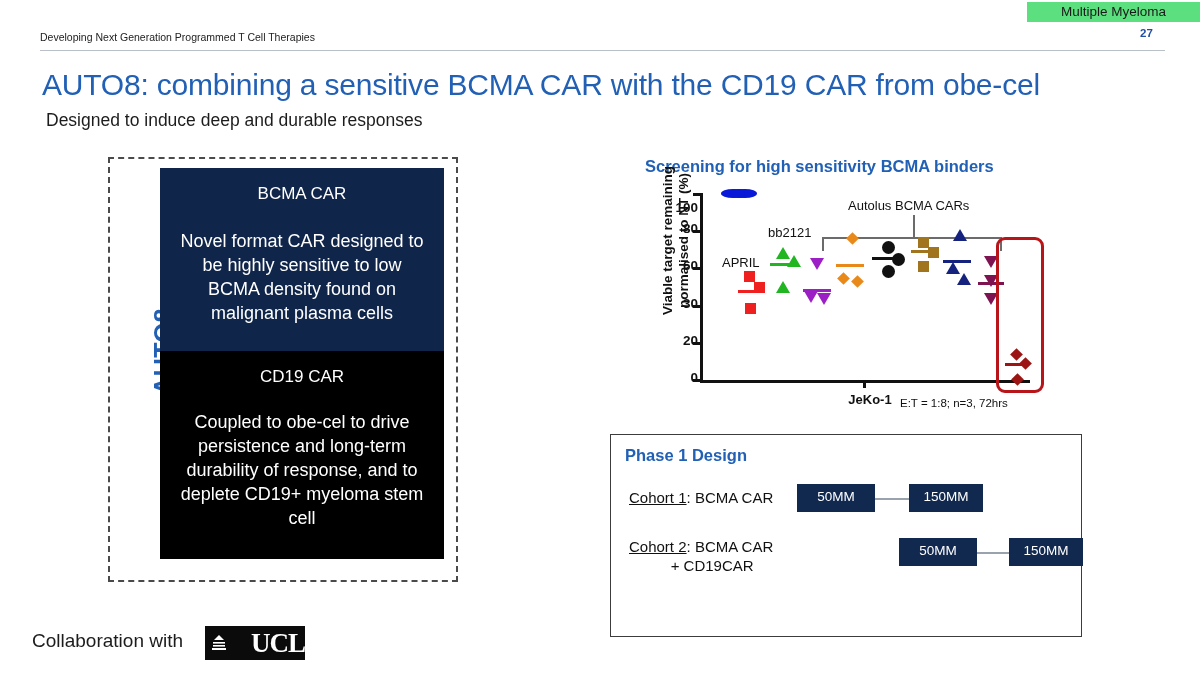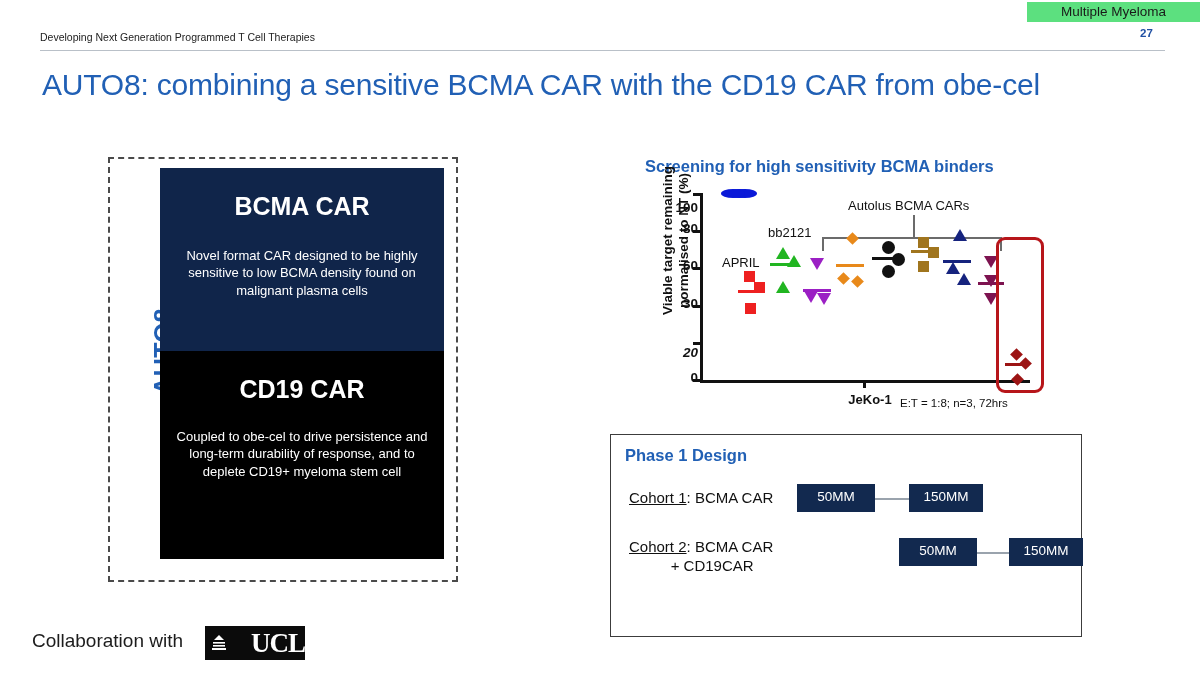--- a/index.html
+++ b/index.html
@@ -57,22 +57,22 @@
     font-size:25px;font-weight:bold;color:#2160b5;
     letter-spacing:0.5px;
   }
   .car-box{
     position:absolute;left:50px;width:284px;
     box-sizing:border-box;color:#ffffff;text-align:center;
     padding:10px 14px 12px 14px;
   }
   .car-box.bcma{top:9px;height:190px;background:#10254a;}
   .car-box.cd19{top:192px;height:208px;background:#000000;}
-  .car-title{font-size:25px;font-weight:bold;margin-top:14px;}
-  .car-body{font-size:13px;line-height:1.33;margin-top:26px;}
+  .car-title{font-size:17px;font-weight:normal;margin-top:6px;}
+  .car-body{font-size:18px;line-height:1.33;margin-top:26px;}
   .car-box.cd19 .car-body{margin-top:24px;}
 
   
   .collab{
     position:absolute;left:32px;top:630px;
     font-size:19px;color:#1c1c1c;
   }
   .ucl-logo{
     position:absolute;left:205px;top:626px;
     width:100px;height:34px;background:#0b0b0b;
@@ -171,20 +171,21 @@
 <body>
 
 <div class="slide">
 
   <div class="tag-badge">Multiple Myeloma</div>
   <div class="page-num">27</div>
   <div class="running-head">Developing Next Generation Programmed T Cell Therapies</div>
   <div class="header-rule"></div>
 
   <div class="slide-title">AUTO8: combining a sensitive BCMA CAR with the CD19 CAR from obe-cel</div>
+  <div class="slide-subtitle">Designed to induce deep and durable responses</div>
 
   <div class="auto8-wrap">
     <div class="auto8-label">AUTO8</div>
 
     <div class="car-box bcma">
       <div class="car-title">BCMA CAR</div>
       <div class="car-body">Novel format CAR designed to be highly sensitive to low BCMA density found on malignant plasma cells</div>
     </div>
 
     <div class="car-box cd19">
@@ -217,21 +218,21 @@
       <div class="tick" style="top:37px;"></div>
       <div class="tick" style="top:74px;"></div>
       <div class="tick" style="top:112px;"></div>
       <div class="tick" style="top:149px;"></div>
       <div class="tick" style="top:186px;"></div>
 
       <div class="tick-label" style="top:-9px;margin-top:16px;">100</div>
       <div class="tick-label" style="top:28px;">80</div>
       <div class="tick-label" style="top:65px;">60</div>
       <div class="tick-label" style="top:103px;">30</div>
-      <div class="tick-label" style="top:152px;font-style:italic;">20</div>
+      <div class="tick-label" style="top:140px;">20</div>
       <div class="tick-label" style="top:177px;">0</div>
 
       <div class="xtick"></div>
       <div class="x-label">JeKo-1</div>
 
       <div class="ann" style="left:22px;top:62px;">APRIL</div>
       <div class="ann" style="left:68px;top:32px;">bb2121</div>
       <div class="ann" style="left:148px;top:5px;">Autolus BCMA CARs</div>
 
       <div class="brk-h" style="left:122px;top:44px;width:180px;"></div>

